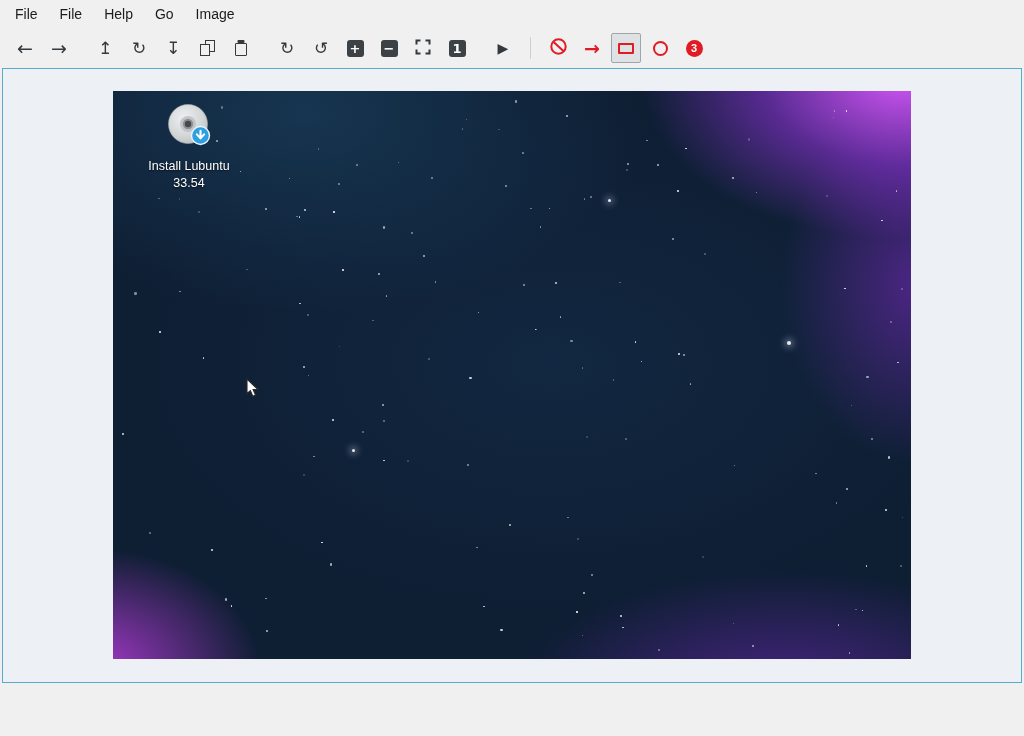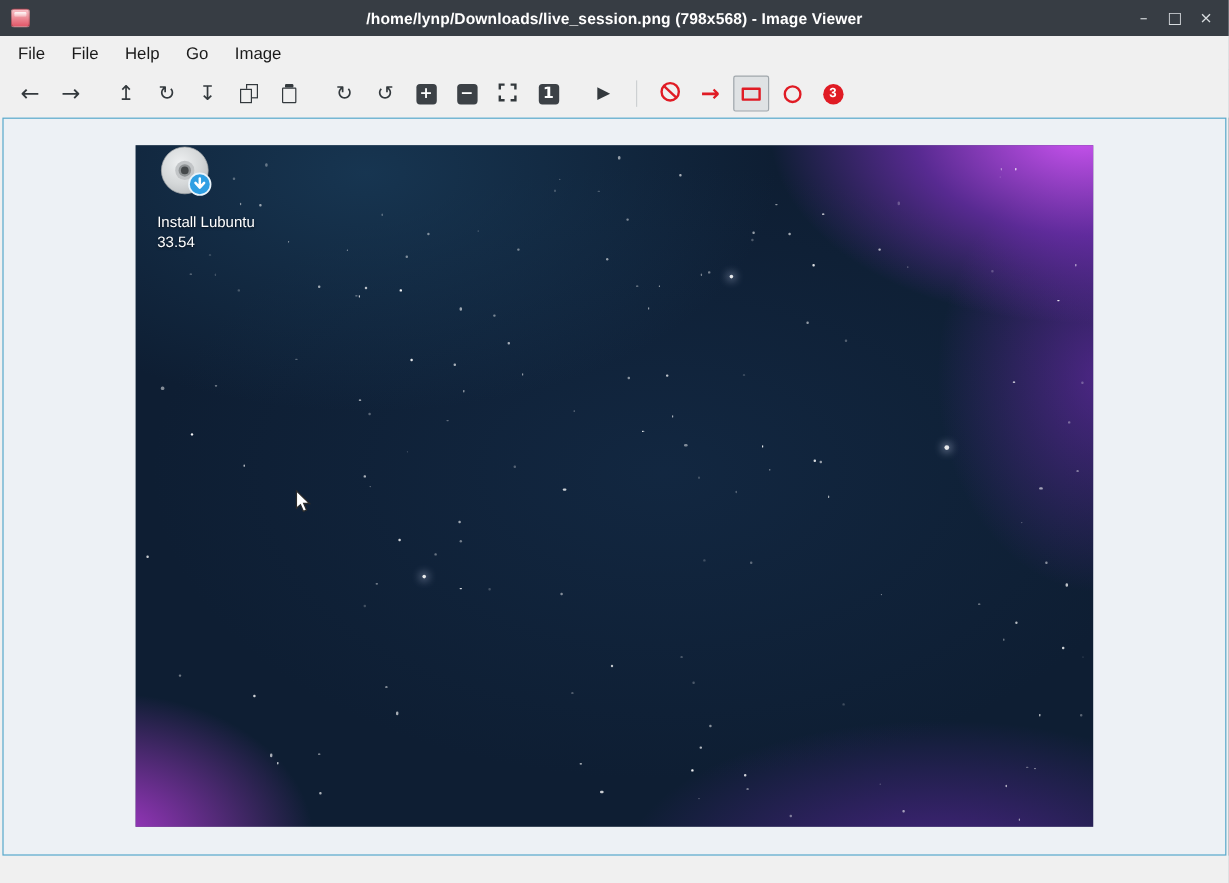--- a/index.html
+++ b/index.html
@@ -102,45 +102,36 @@
       radial-gradient(ellipse 24% 44% at 101% 34%, rgba(128,44,200,0.55), rgba(60,25,120,0.0) 72%),
       radial-gradient(ellipse 30% 30% at -3% 102%, rgba(196,62,232,0.85), rgba(100,30,160,0.0) 72%),
       radial-gradient(ellipse 46% 30% at 84% 106%, rgba(112,40,185,0.6), rgba(60,25,120,0.0) 72%),
       radial-gradient(ellipse 55% 45% at 24% 4%, rgba(30,72,105,0.55), rgba(20,40,70,0.0) 78%),
       radial-gradient(ellipse 65% 55% at 55% 48%, rgba(22,48,78,0.5), rgba(14,30,51,0.0) 82%);
   }
   .star { position:absolute; background:#ffffff; border-radius:50%; }
   .star.bright { box-shadow:0 0 7px 2px rgba(220,225,255,.55); }
 
   
-  .desk-icon { position:absolute; left:18px; top:0; width:116px; }
+  .desk-icon { position:absolute; left:18px; top:12px; width:116px; text-align:center; }
   .desk-label {
     margin-top:3px; color:#ffffff; font-size:12.5px; line-height:17px;
     text-shadow:0 1px 2px rgba(0,0,0,.7);
   }
 
   .cursor { position:absolute; left:133px; top:287px; }
 
   
   .statusbar { flex:1 1 auto; background:#f0f0f0; }
 </style>
 </head>
 <body>
 
 <div class="window">
 
-  <div class="titlebar">
-    <span class="app-icon"></span>
-    <span class="title">/home/lynp/Downloads/live_session.png (798x568) - Image Viewer</span>
-    <span class="win-controls">
-      <span class="win-btn">–</span>
-      <span class="win-btn">□</span>
-      <span class="win-btn">×</span>
-    </span>
-  </div>
 
   <div class="menubar">
     <span class="menu-item">File</span>
     <span class="menu-item">File</span>
     <span class="menu-item">Help</span>
     <span class="menu-item">Go</span>
     <span class="menu-item">Image</span>
   </div>
 
   <div class="toolbar">

